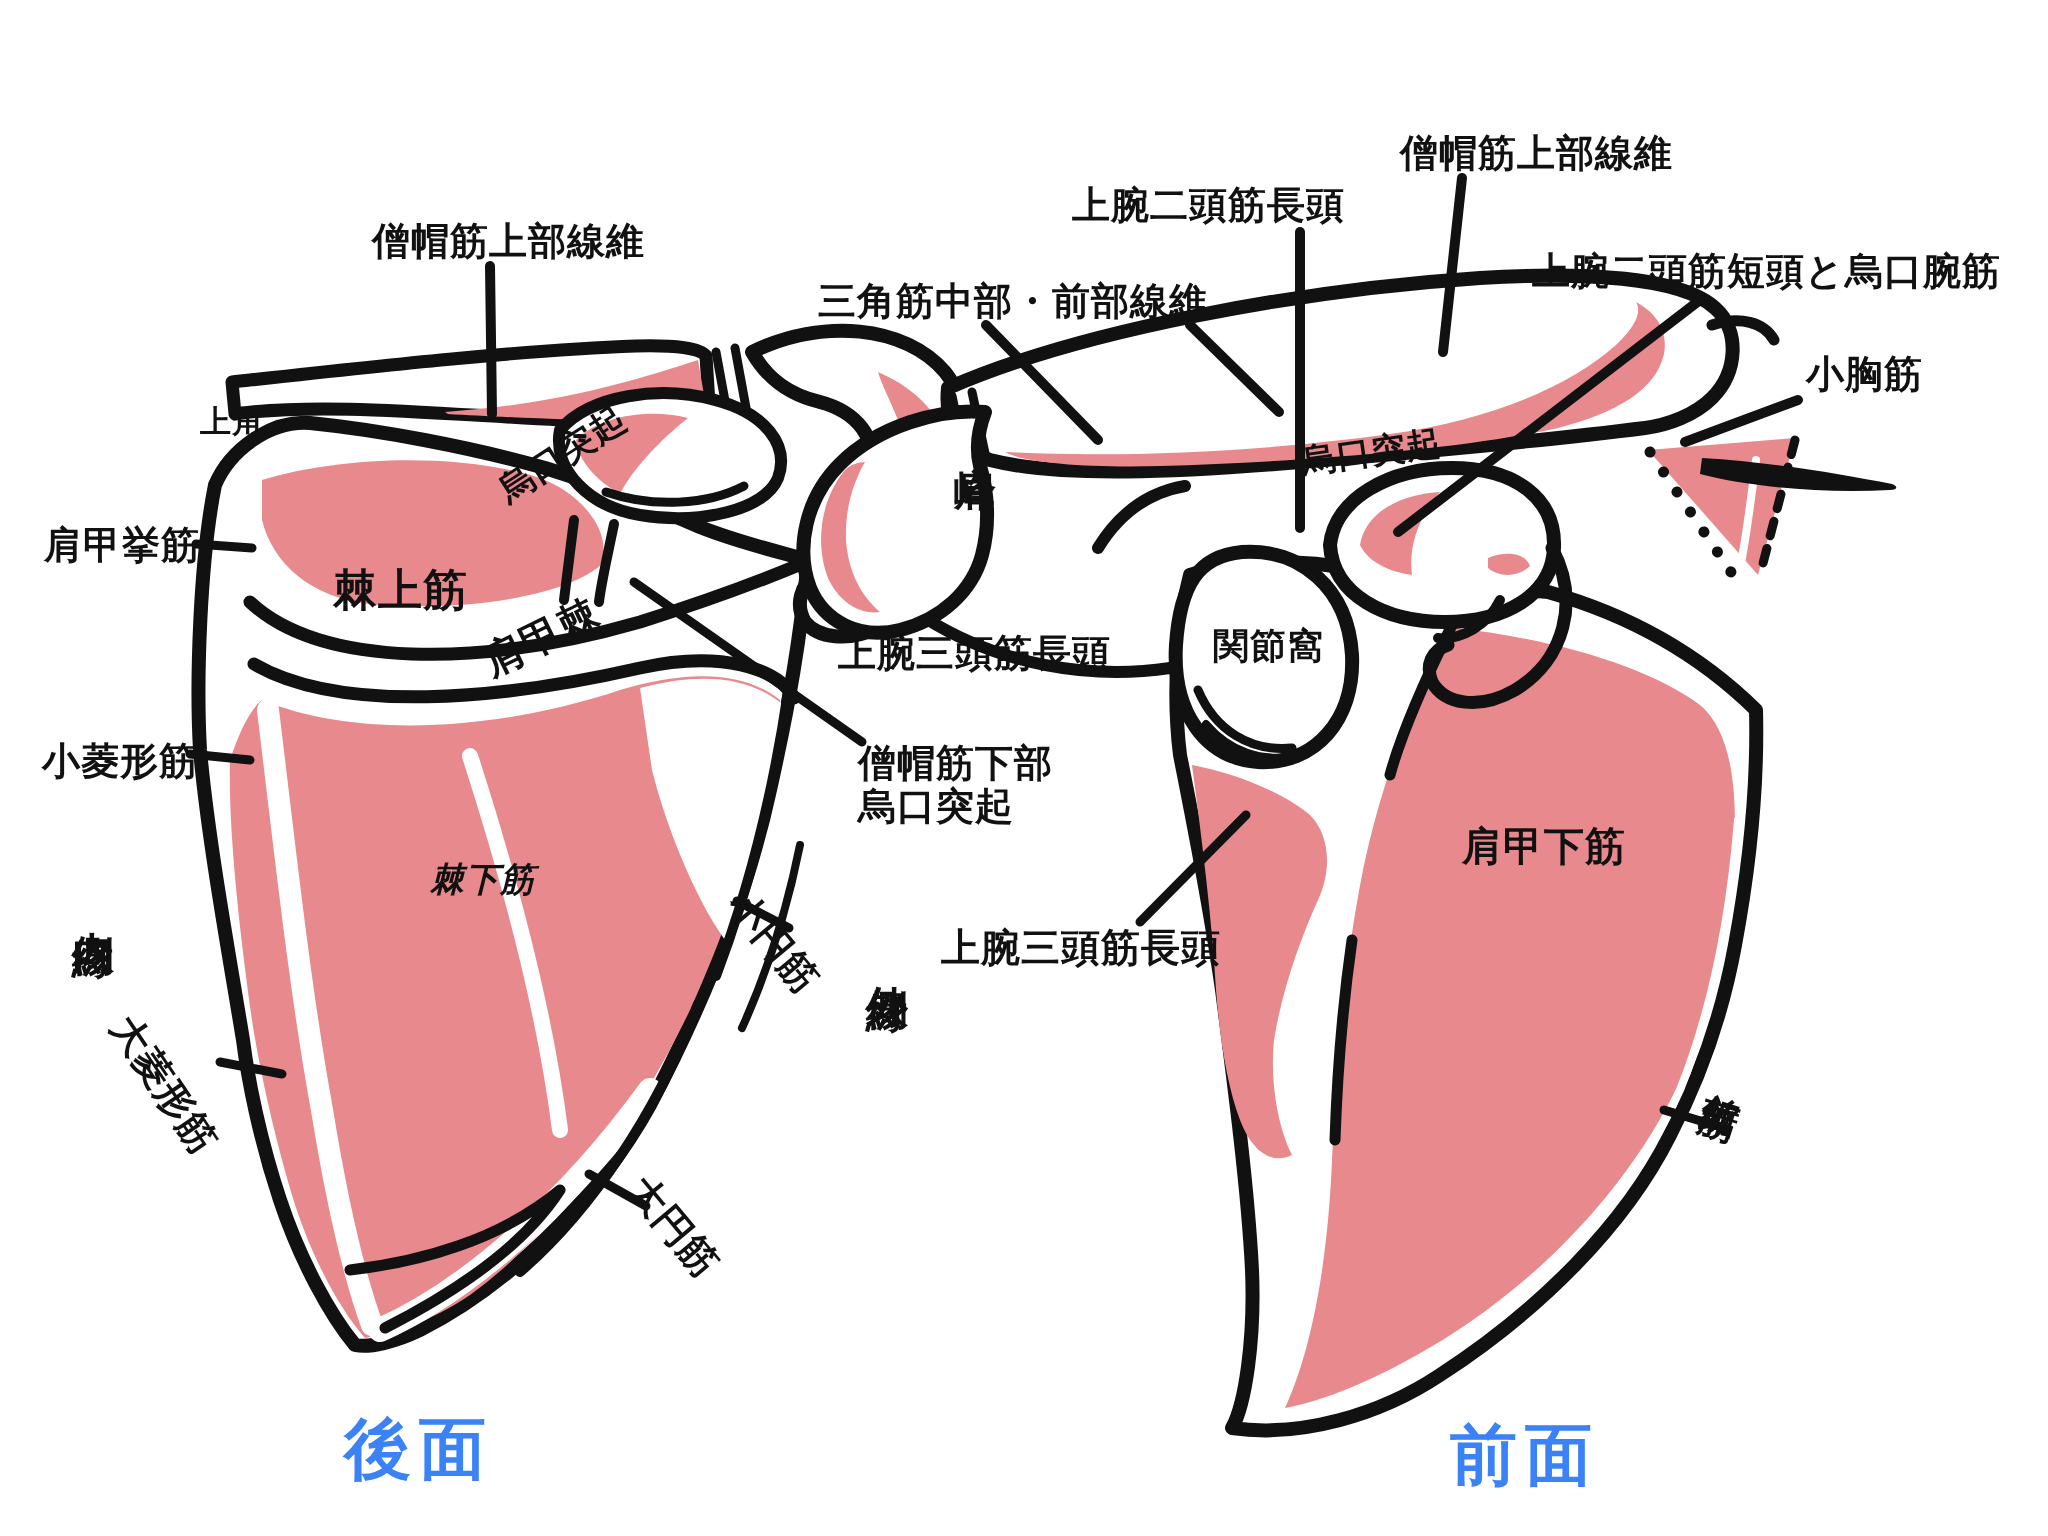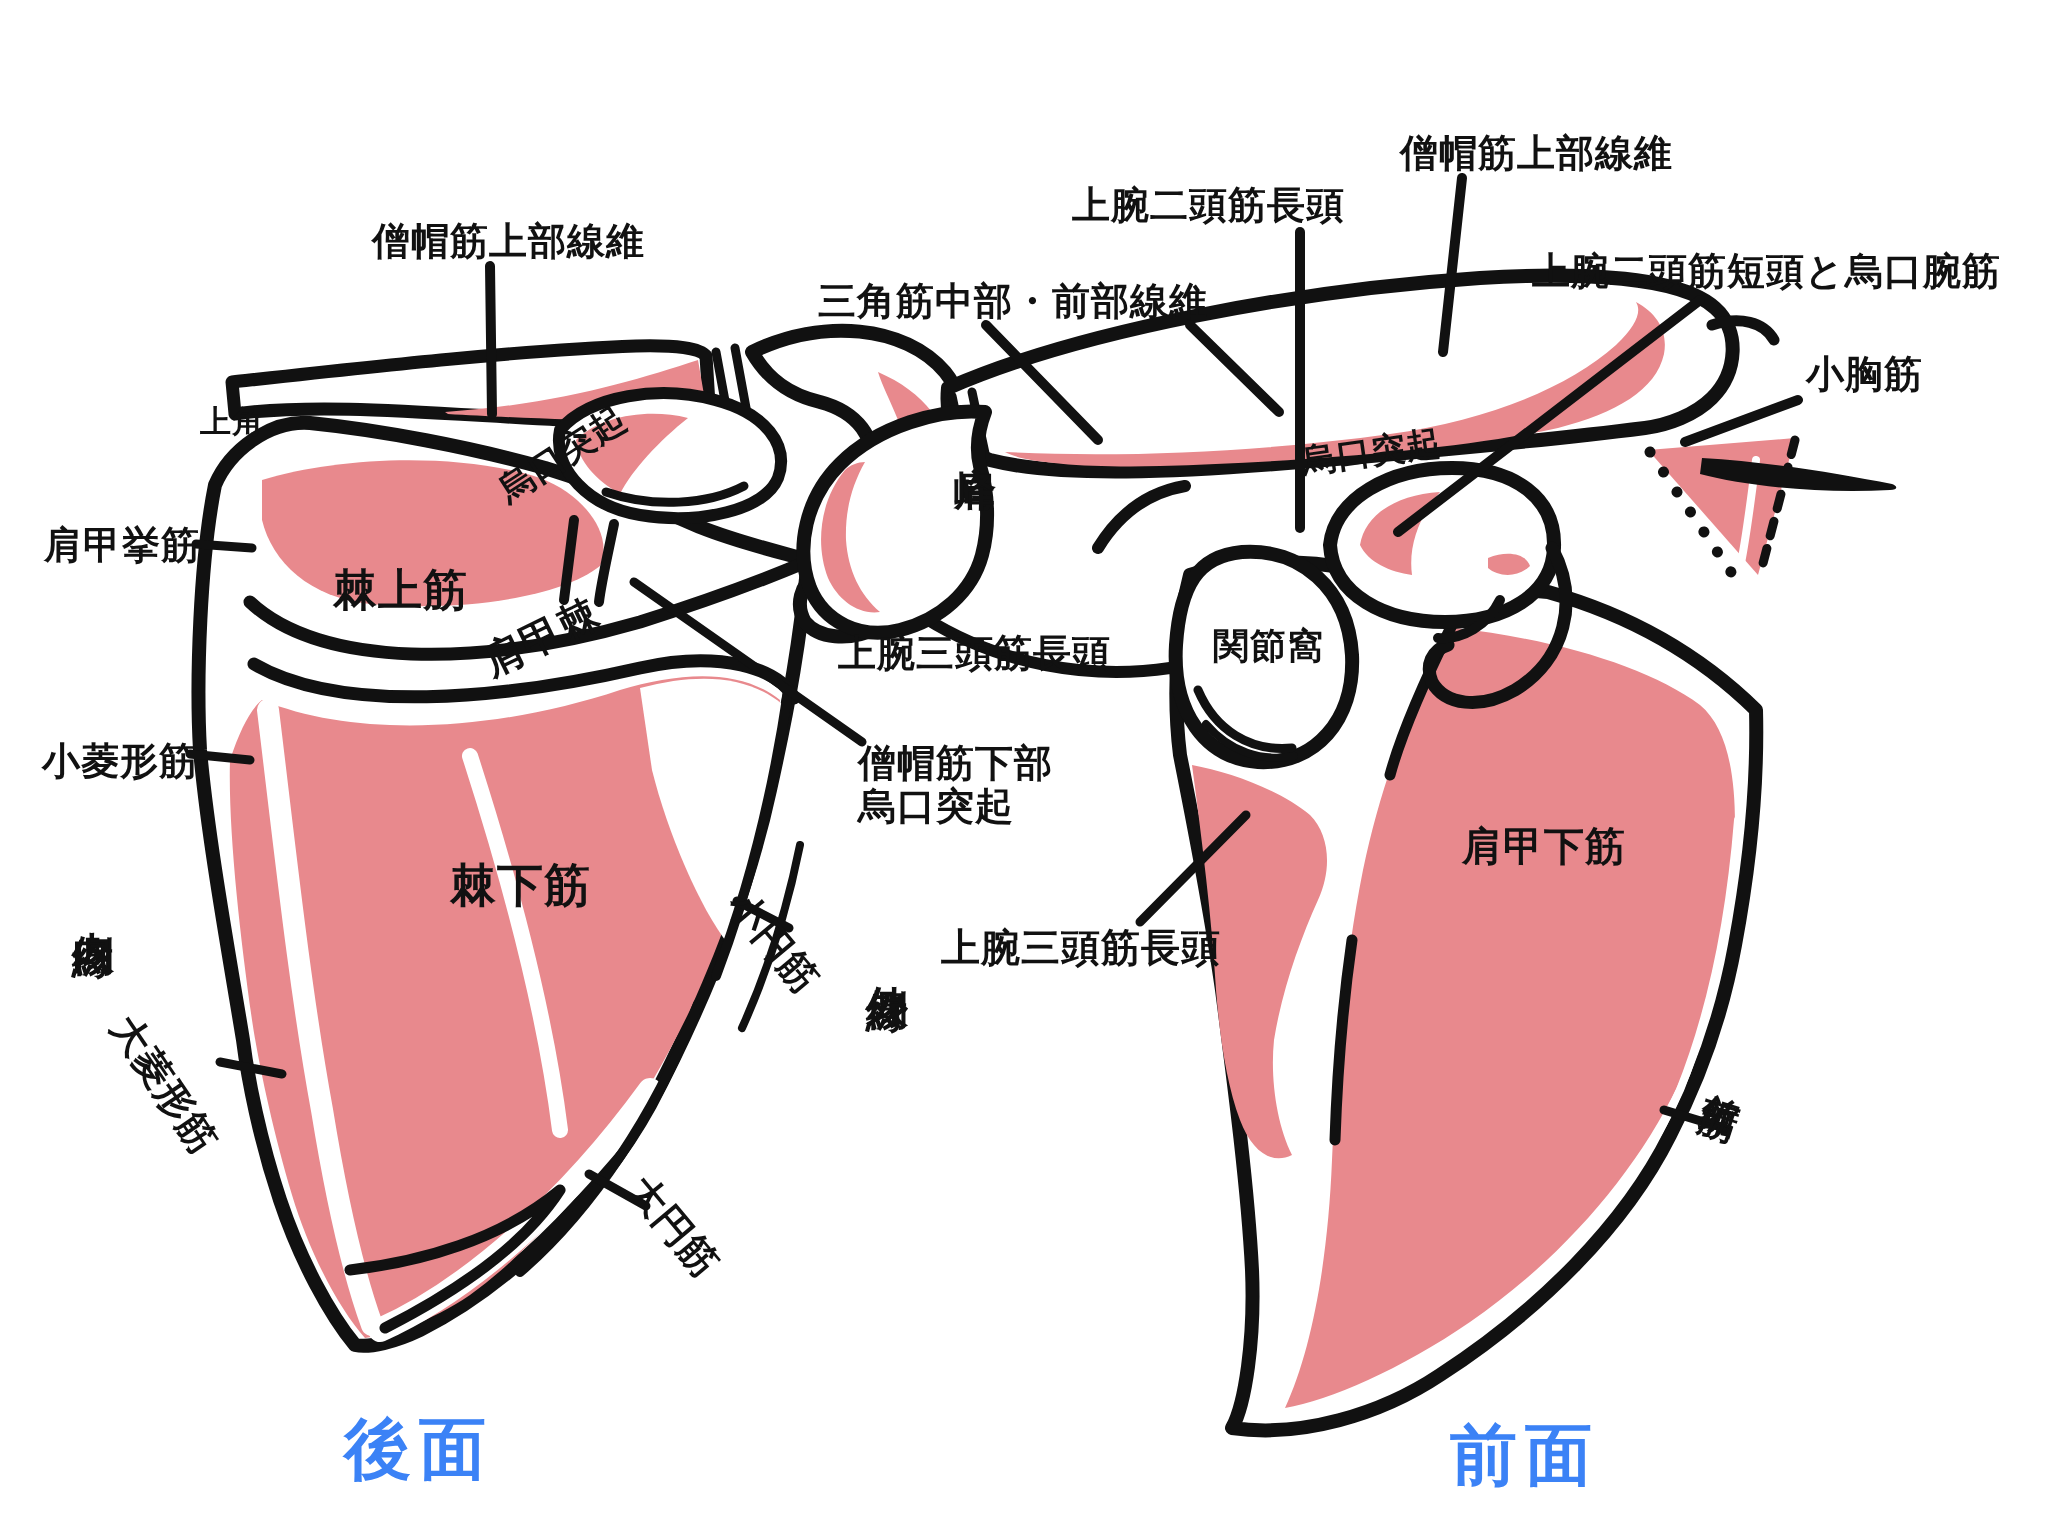--- a/index.html
+++ b/index.html
@@ -147,21 +147,21 @@
 
   <div class="lbl" style="left:372px;top:220px;">僧帽筋上部線維</div>
   <div class="lbl" style="left:200px;top:404px;font-size:31px;">上角</div>
   <div class="lbl" style="left:44px;top:524px;">肩甲挙筋</div>
   <div class="lbl" style="left:333px;top:565px;font-size:44px;">棘上筋</div>
   <div class="lbl" style="left:502px;top:474px;font-size:35px;transform:rotate(-33deg);transform-origin:0 50%;">烏口突起</div>
   <div class="lbl" style="left:486px;top:642px;font-size:40px;transform:rotate(-26deg);transform-origin:0 50%;">肩甲棘</div>
   <div class="lbl" style="left:42px;top:740px;">小菱形筋</div>
   <div class="lbl v" style="left:70px;top:898px;font-size:42px;">内側縁</div>
   <div class="lbl" style="left:138px;top:1008px;transform:rotate(56deg);transform-origin:0 0;">大菱形筋</div>
-  <div class="lbl" style="left:450px;top:860px;font-size:46px;">棘下筋</div>
+  <div class="lbl" style="left:430px;top:860px;font-size:34px;font-style:italic;">棘下筋</div>
   <div class="lbl" style="left:838px;top:632px;">上腕三頭筋長頭</div>
   <div class="lbl" style="left:858px;top:742px;">
     <div>僧帽筋下部</div>
     <div>烏口突起</div>
   </div>
   <div class="lbl" style="left:752px;top:884px;transform:rotate(50deg);transform-origin:0 0;">小円筋</div>
   <div class="lbl" style="left:652px;top:1168px;transform:rotate(50deg);transform-origin:0 0;">大円筋</div>
   <div class="lbl v" style="left:864px;top:952px;font-size:42px;">外側縁</div>
   <div class="lbl title" style="left:344px;top:1404px;">後面</div>
 

